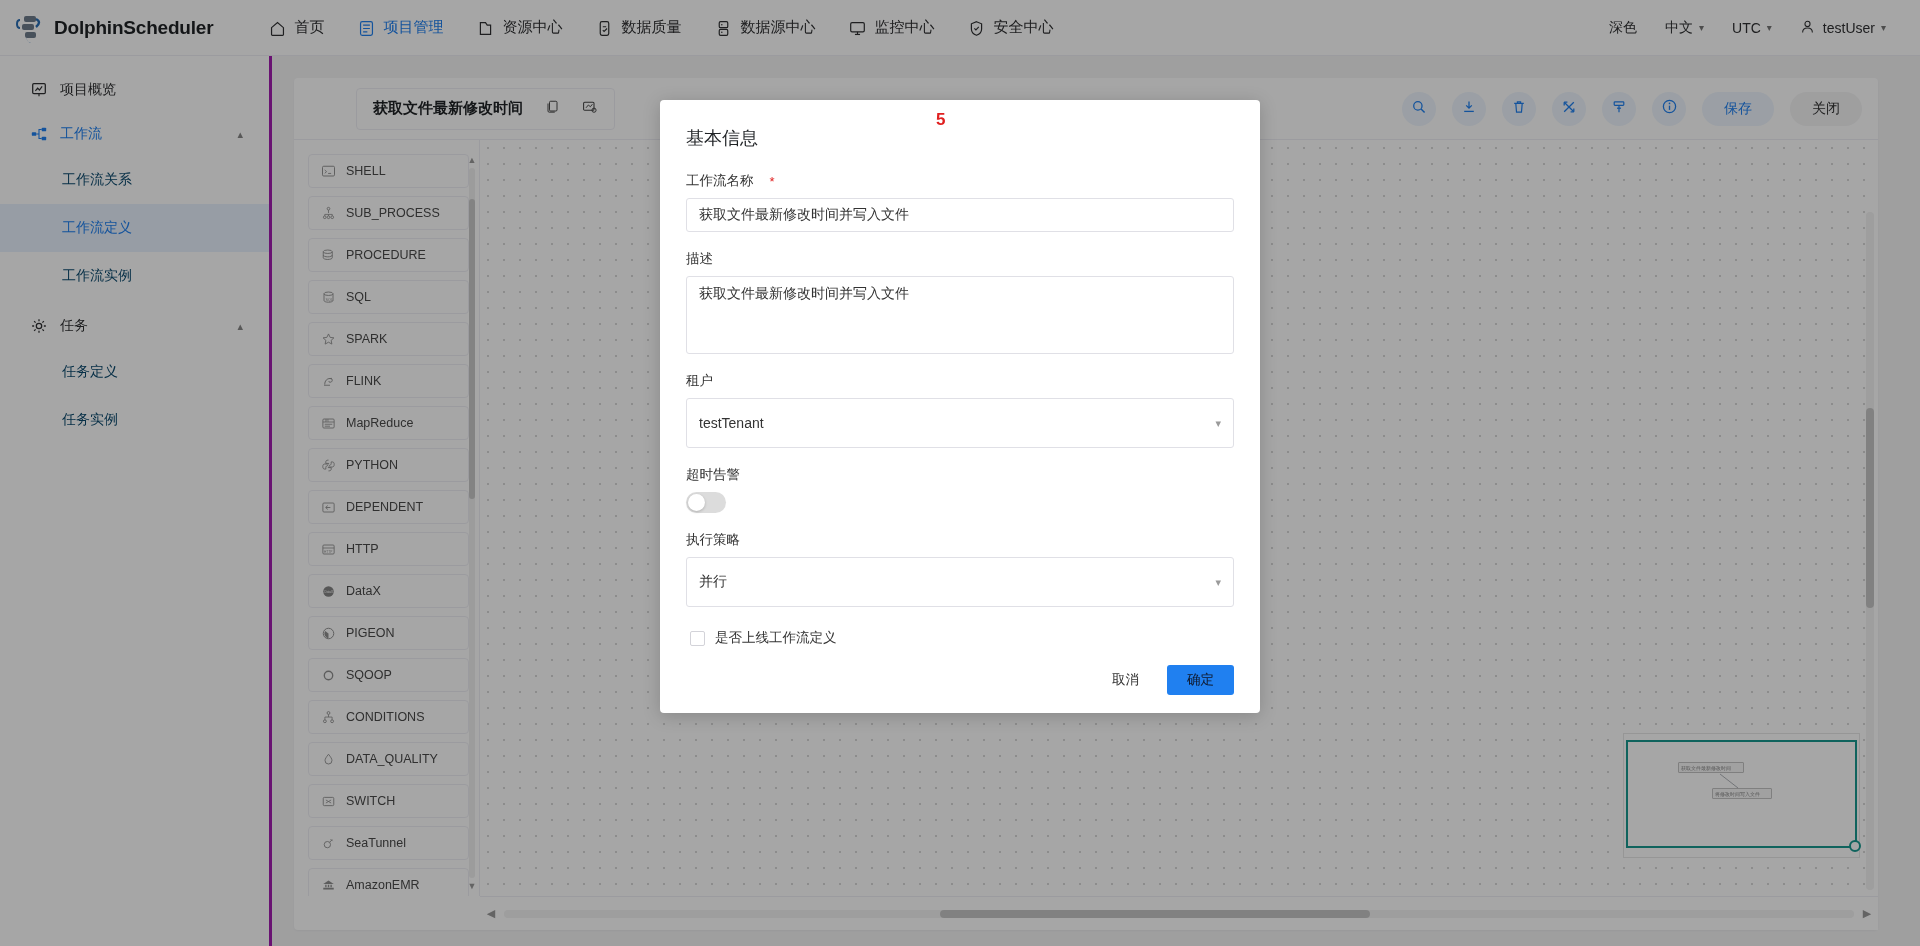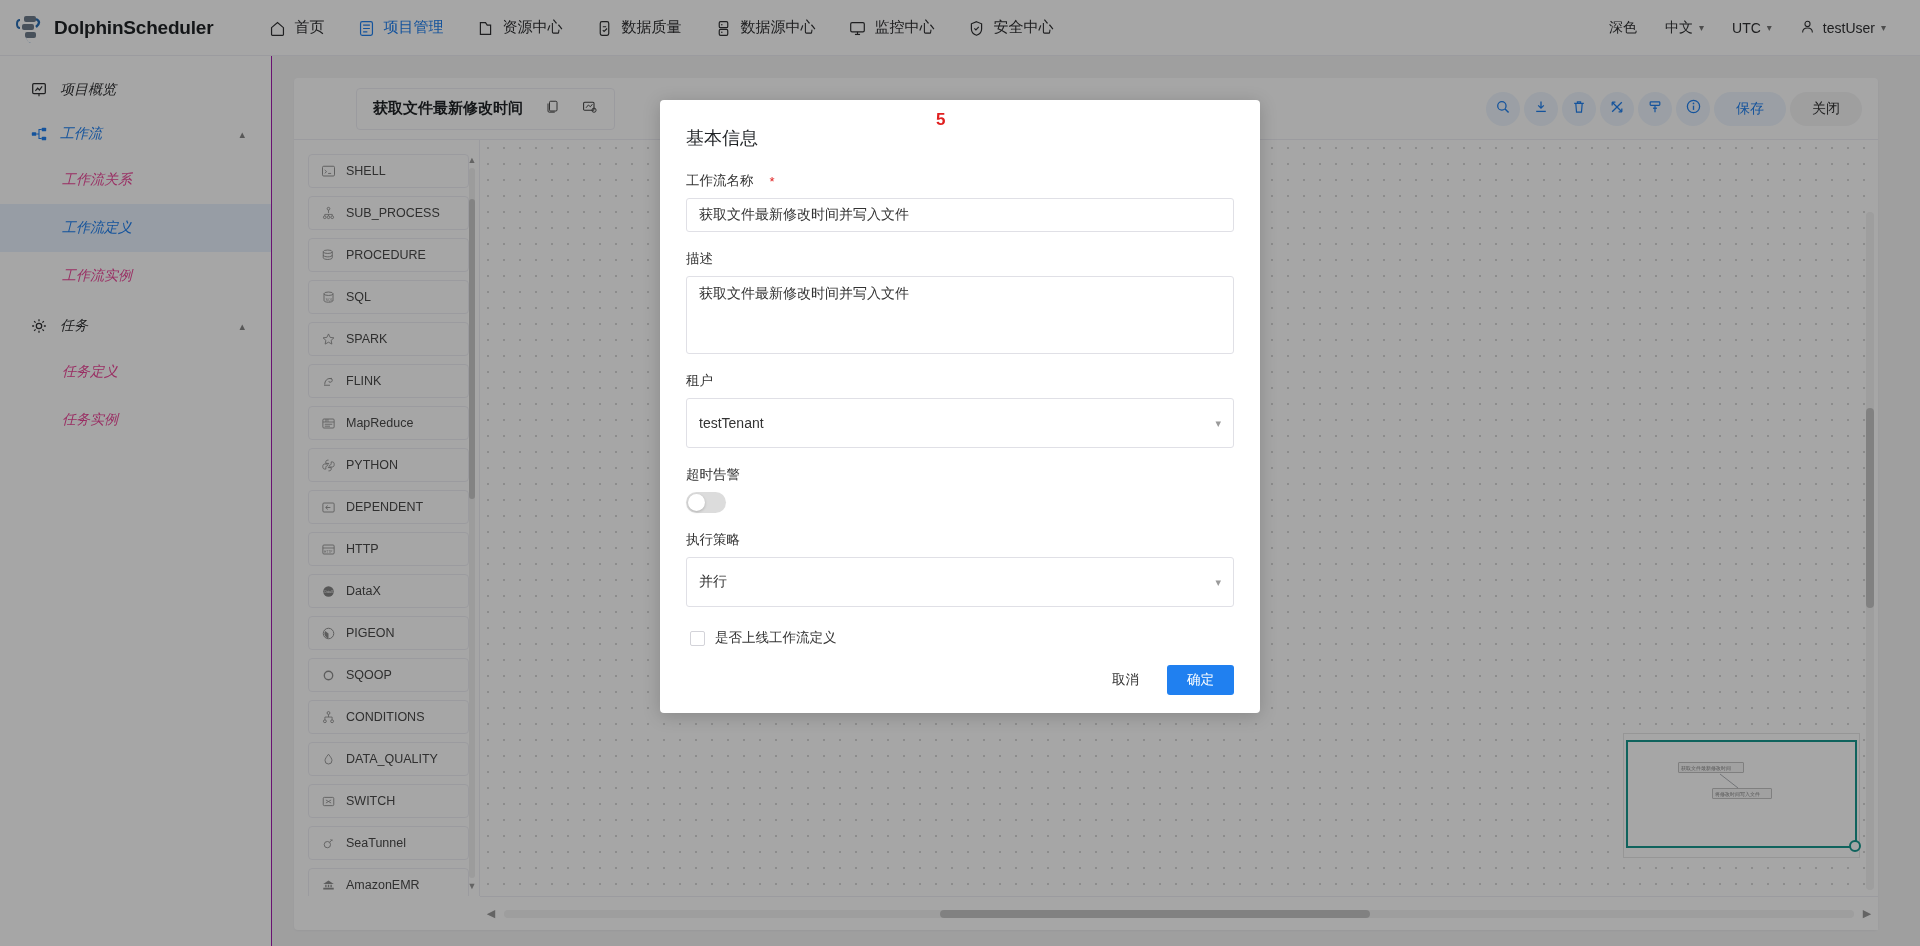--- a/index.html
+++ b/index.html
@@ -36,29 +36,29 @@
   .nav-right { margin-left:auto; display:flex; align-items:center; gap:4px; margin-right:22px; }
   .nav-right .nr {
     display:flex; align-items:center; gap:6px; padding:6px 12px;
     font-size:14px; color:#303133; cursor:pointer; white-space:nowrap;
   }
   .caret { font-size:10px; color:#777; line-height:1; }
 
   
   #sidebar {
     position:absolute; top:56px; left:0; width:272px; height:890px;
-    background:#fff; border-right:1px solid #a21caf; padding-top:12px; z-index:8;font-style:italic;
+    background:#fff; border-right:3px solid #a21caf; padding-top:12px; z-index:8;
   }
   .side-item {
     display:flex; align-items:center; gap:12px;
     height:44px; padding-left:30px; font-size:14px; color:#303133;
     cursor:pointer; position:relative;
   }
   .side-item.blue { color:#2080f0; }
-  .side-sub { padding-left:62px; height:48px; display:flex; align-items:center; font-size:14px; color:#ec4899; cursor:pointer;}
+  .side-sub { padding-left:62px; height:48px; display:flex; align-items:center; font-size:14px; color:#0c4a6e; cursor:pointer;}
   .side-sub.sel { background:#e8f1fd; color:#2080f0; }
   .side-ic { width:18px; height:18px; flex:0 0 18px; }
   .side-arrow { margin-left:auto; margin-right:26px; color:#888; font-size:11px;}
 
   
   #main {
     position:absolute; top:56px; left:272px; width:1648px; height:890px;
     background:#f4f4f5; padding:22px 22px 0 22px;
   }
   #card {
@@ -67,21 +67,21 @@
   }
   #card-head {
     height:62px; border-bottom:1px solid #efeff5; display:flex; align-items:center;
     padding:0 16px;
   }
   .name-box {
     display:flex; align-items:center; gap:22px; border:1px solid #efeff5;
     border-radius:4px; height:42px; padding:0 16px; margin-left:46px;
   }
   .name-text { font-size:15px; color:#1f2225; font-weight:600; }
-  .head-tools { margin-left:auto; display:flex; align-items:center; gap:4px; }
+  .head-tools { margin-left:auto; display:flex; align-items:center; gap:16px; }
   .rbtn {
     width:34px; height:34px; border-radius:50%; background:#eef5fe;
     display:flex; align-items:center; justify-content:center; cursor:pointer;
   }
   .pill {
     height:34px; border-radius:18px; padding:0 22px; display:flex; align-items:center;
     font-size:14px; cursor:pointer;
   }
   .pill.primary { background:#eef5fe; color:#2080f0; }
   .pill.plain { background:#f4f4f5; color:#333; }
@@ -178,21 +178,21 @@
   }
   .cbrow { display:flex; align-items:center; gap:10px; margin:22px 0 8px 4px; }
   .cbox { width:15px; height:15px; border:1px solid #d3d3d9; border-radius:2px; background:#fff; cursor:pointer;}
   .cblabel { font-size:13.5px; color:#333; }
   .modal-foot { display:flex; justify-content:flex-end; align-items:center; gap:12px; margin-top:18px; }
   .btn {
     height:30px; padding:0 16px; border-radius:3px; font-size:13.5px;
     display:flex; align-items:center; cursor:pointer;
   }
   .btn.ghost { background:transparent; color:#333; }
-  .btn.blue { background:#2080f0; color:#ffffff; padding:15px 20px; }
+  .btn.blue { background:#2080f0; color:#0f172a; padding:15px 20px; }
 </style>
 </head>
 <body>
 
 <div id="root">
 
   <div id="topnav">
     <div class="logo-wrap">
       <span class="logo-mark">
         <svg width="34" height="34" viewBox="0 0 34 34">

